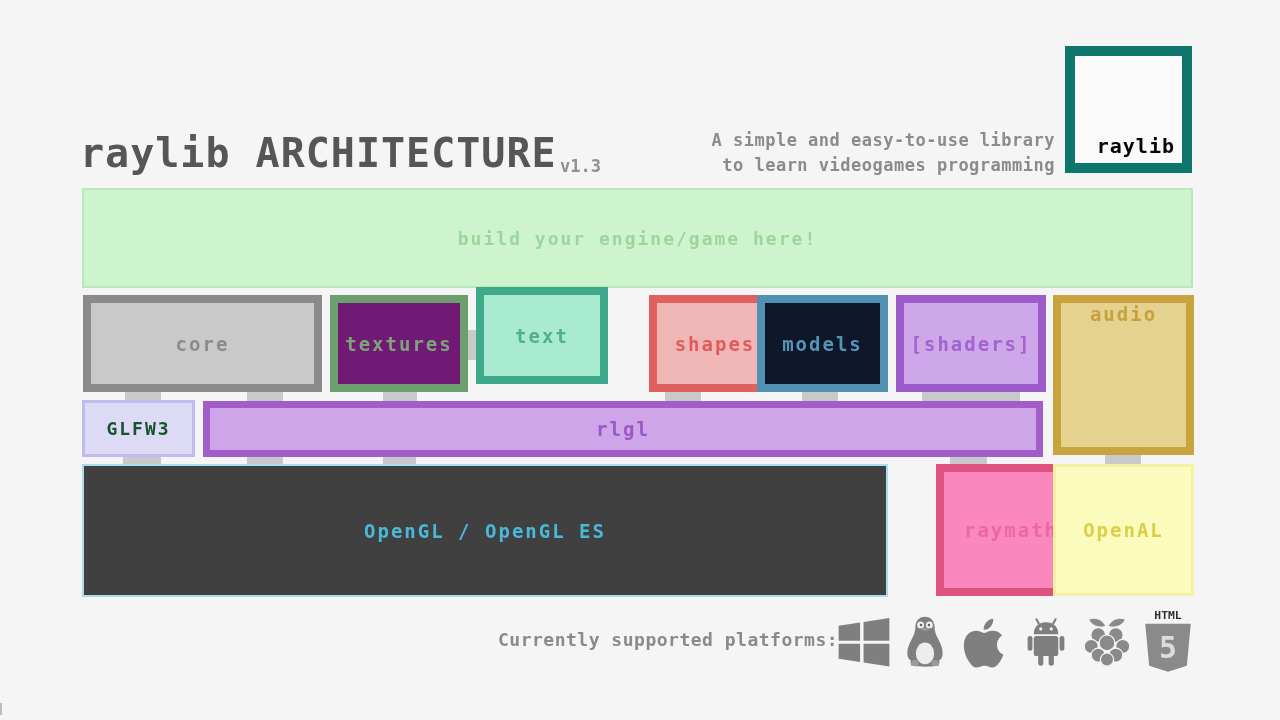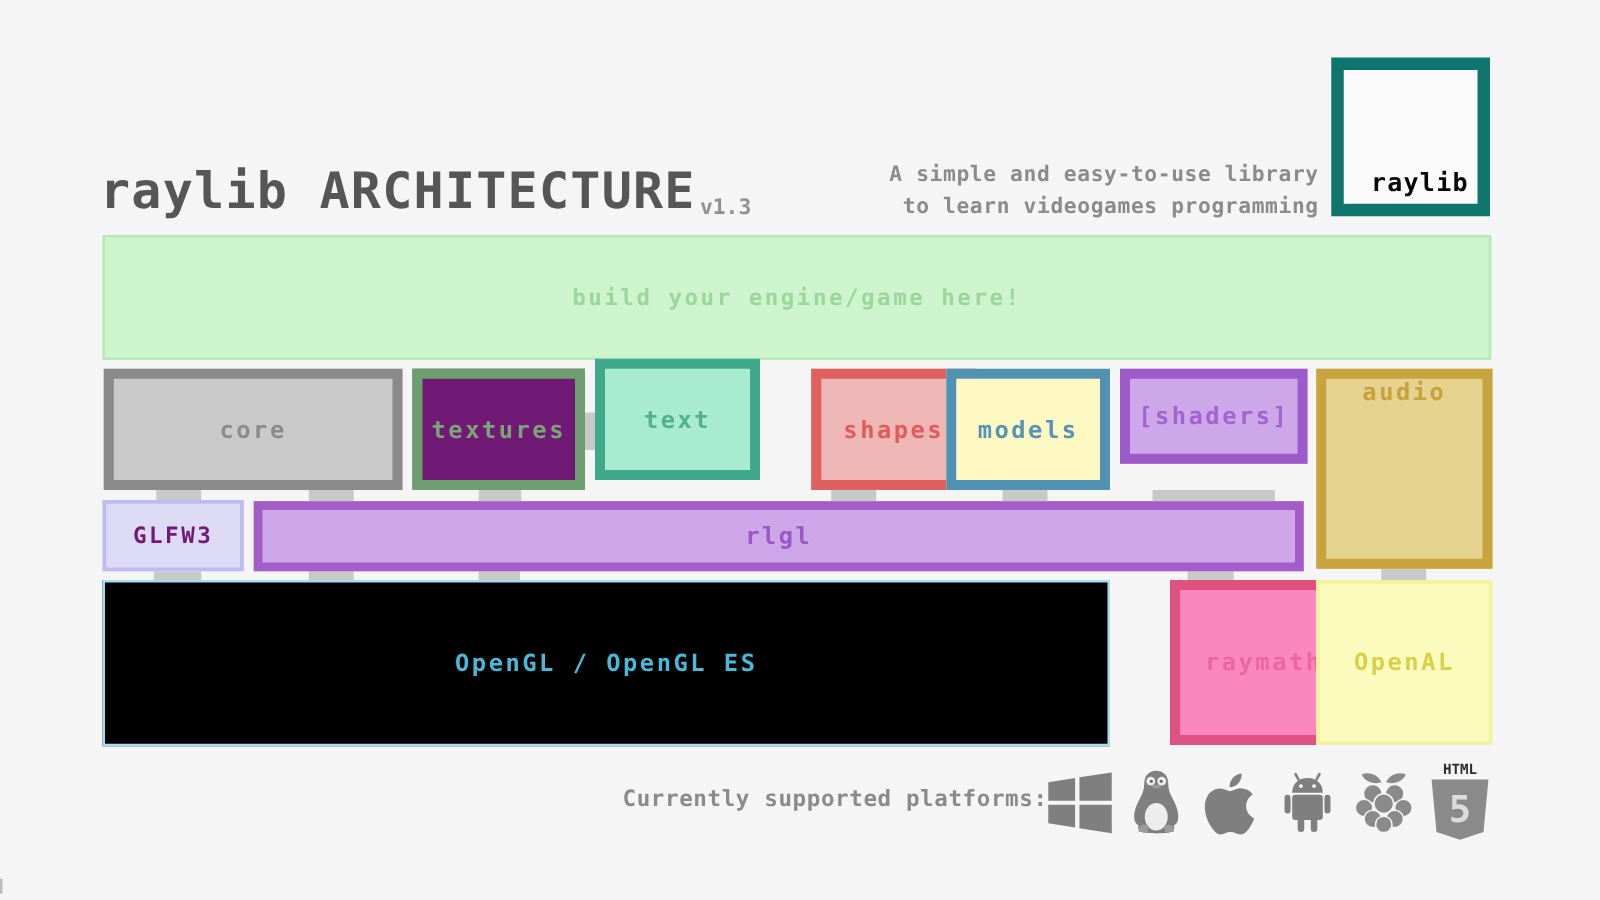--- a/index.html
+++ b/index.html
@@ -44,28 +44,28 @@
     box-sizing:border-box;z-index:1;
   }
   .engine{
     left:82px;top:188px;width:1111px;height:100px;
     background:#cdf4cd;border:2px solid #b9e9b9;color:#9dd69d;font-size:18px;
   }
   .m-core    {left:83px; top:295px;width:239px;height:97px;background:#c9c9c9;border:8px solid #8a8a8a;color:#8b8b8b;}
   .m-textures{left:330px;top:295px;width:138px;height:97px;background:#701a75;border:8px solid #6d9e6e;color:#7da37a;}
   .m-text    {left:476px;top:287px;width:132px;height:97px;background:#a9ebd1;border:8px solid #3fa98c;color:#52b091;}
   .m-shapes  {left:616px;top:295px;width:132px;height:97px;background:#efb6b6;border:8px solid #e05f5f;color:#e05c5c;margin-left:33px;}
-  .m-models  {left:757px;top:295px;width:131px;height:97px;background:#fef9c3;border:8px solid #5191b2;color:#5693b4;}
-  .m-shaders {left:896px;top:295px;width:150px;height:76px;background:#cea7ea;border:8px solid #9d5ac9;color:#a263ce;}
+  .m-models  {left:757px;top:295px;width:131px;height:97px;background:#0f172a;border:8px solid #5191b2;color:#5693b4;}
+  .m-shaders {left:896px;top:295px;width:150px;height:97px;background:#cea7ea;border:8px solid #9d5ac9;color:#a263ce;}
   .m-audio   {left:1053px;top:295px;width:141px;height:160px;background:#e5d28f;border:8px solid #c9a33e;color:#c7a13c;
               align-items:flex-start;}
   .m-audio .pad-top{}
-  .glfw3 {left:82px; top:400px;width:113px;height:57px;background:#dddaf5;border:3px solid #c0bbee;color:#701a75;font-size:18px;}
+  .glfw3 {left:82px; top:400px;width:113px;height:57px;background:#dddaf5;border:3px solid #c0bbee;color:#14532d;font-size:18px;}
   .rlgl  {left:203px;top:401px;width:840px;height:56px;background:#cda5e8;border:7px solid #a25dc8;color:#9a58c6;}
-  .opengl{left:82px; top:464px;width:806px;height:133px;background:#000000;border:2px solid #a8dcef;color:#49b9da;}
+  .opengl{left:82px; top:464px;width:806px;height:133px;background:#404040;border:2px solid #a8dcef;color:#49b9da;}
   .raymath{left:896px;top:464px;width:150px;height:132px;background:#fa88be;border:8px solid #df5280;color:#ec679f;margin-left:40px;}
   .openal{left:1053px;top:464px;width:141px;height:132px;background:#fbfbbe;border:3px solid #f2f2a2;color:#dccf48;}
 
   .connector{position:absolute;background:#c9c9c9;z-index:0;}
 
   
   .platforms-label{
     left:498px;top:629px;
     font-size:18px;font-weight:bold;color:#8a8a8a;letter-spacing:0.5px;white-space:nowrap;
   }

